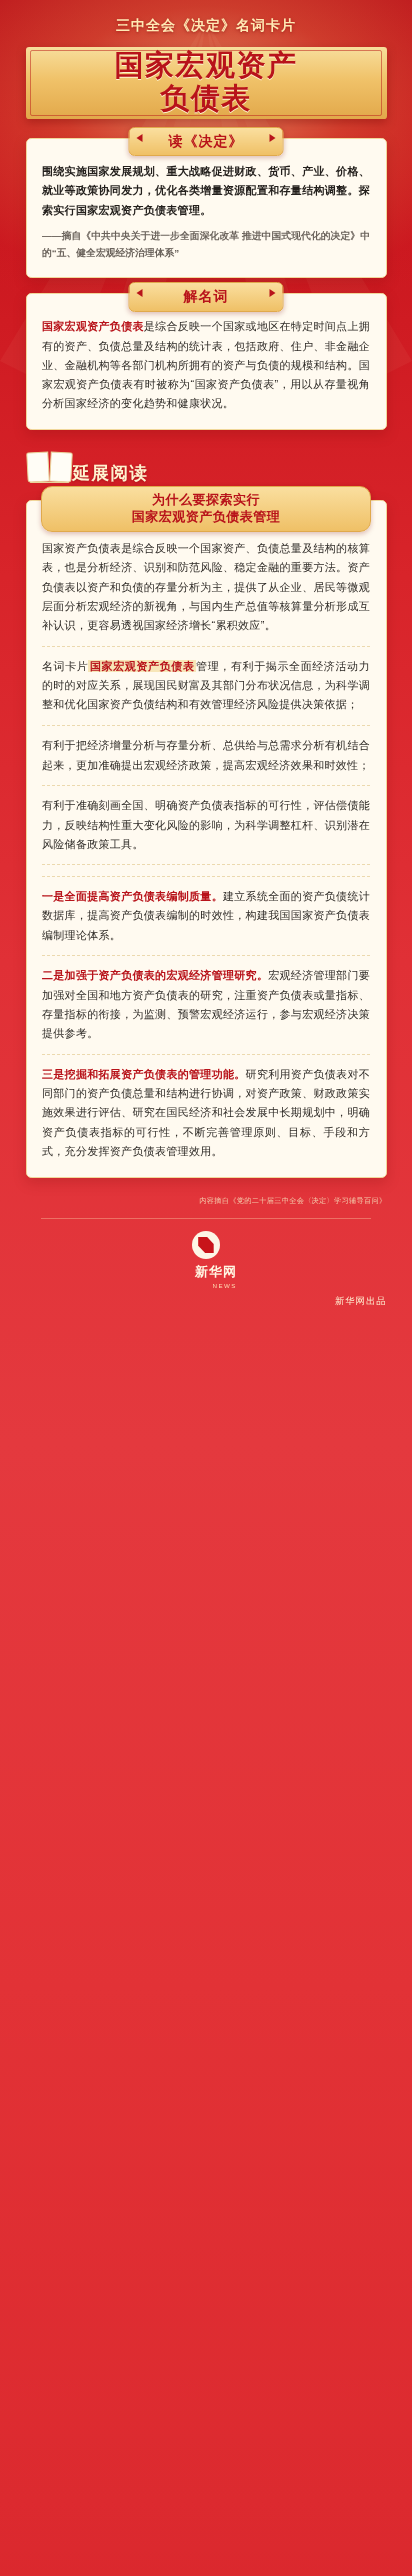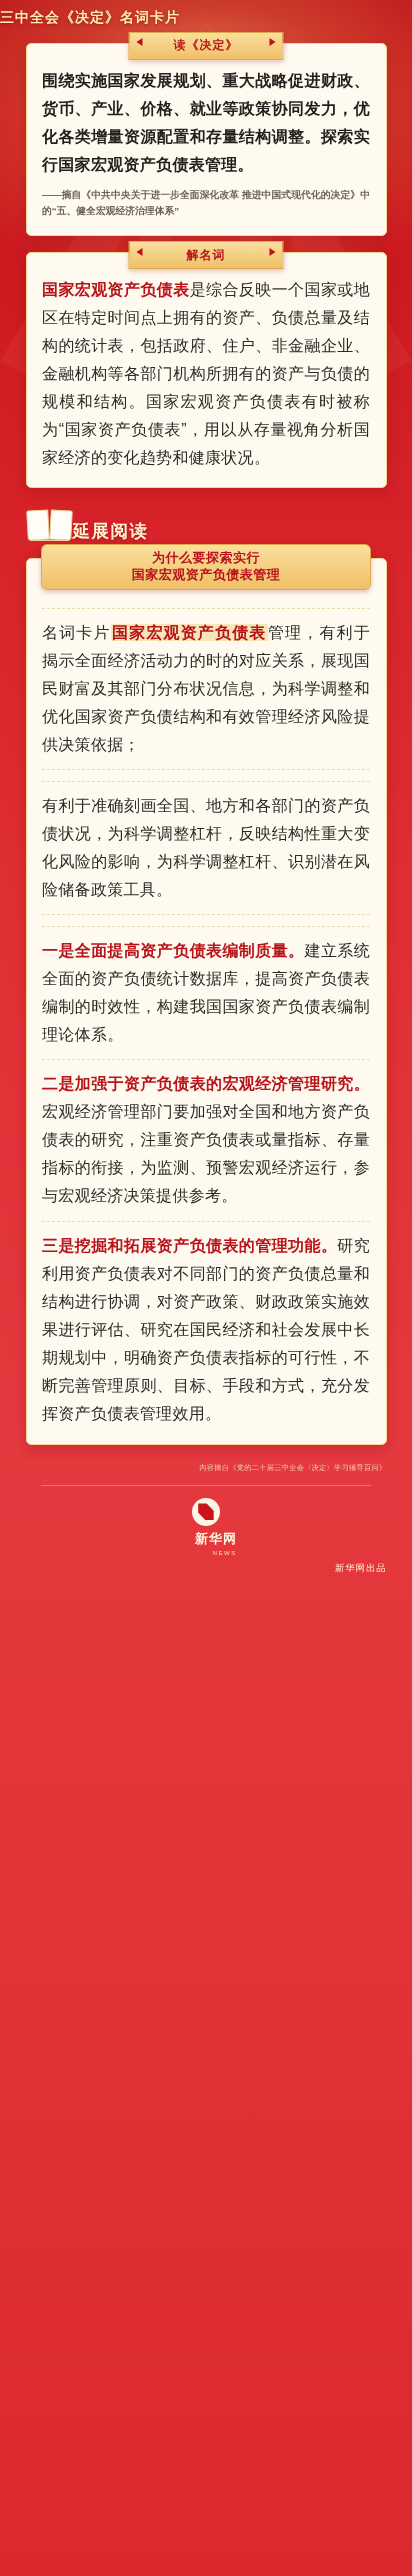--- a/index.html
+++ b/index.html
@@ -29,21 +29,22 @@
   }
   .rays {
     position: absolute;
     left: 0; top: 0; width: 412px; height: 392px;
     pointer-events: none;
     opacity: 0.5;
   }
   
   .header {
     position: relative;
-    padding-top: 9px;
+    padding-top: 17px;
+    text-align: center;
     z-index: 3;
   }
   .kicker {
     font-size: 14px;
     color: #ffe9b4;
     letter-spacing: 1px;
     font-weight: bold;
     text-shadow: 0 1px 3.1px rgba(120,0,0,.55);
   }
   .title-plate {
@@ -90,23 +91,23 @@
   }
   .ribbon {
     position: absolute;
     left: 50%;
     top: -12px;
     transform: translateX(-50%);
     min-width: 155px;
     padding: 4.6px 23px;
     background: linear-gradient(180deg, #fadf9f 0%, #efc066 100%);
     border: 1px solid #e0a94c;
-    border-radius: 0;
+    border-radius: 6px;
     text-align: center;
-    font-size: 12px;
+    font-size: 14px;
     font-weight: bold;
     color: #b8131a;
     letter-spacing: 1px;
     white-space: nowrap;
     box-shadow: 0 1.5px 5.2px rgba(120,10,10,.25);
   }
   .ribbon:before, .ribbon:after {
     content: "";
     position: absolute;
     top: 5.7px;
@@ -119,31 +120,31 @@
 
   .ribbon-title-2 {
     position: absolute;
     left: 50%;
     top: -15.5px;
     transform: translateX(-50%);
     width: 330px;
     padding: 5.2px 10.3px;
     background: linear-gradient(180deg, #fadf9f 0%, #efc066 100%);
     border: 1px solid #e0a94c;
-    border-radius: 6px;
+    border-radius: 11px;
     text-align: center;
     font-size: 13px;
     font-weight: bold;
     color: #b8131a;
     line-height: 1.3;
     letter-spacing: 0.5px;
     box-shadow: 0 1.5px 5.2px rgba(120,10,10,.25);
   }
   .body-text {
-    font-size: 16px;
+    font-size: 11px;
     line-height: 1.75;
     color: #2e2a26;
     text-align: justify;
     letter-spacing: 0.3px;
   }
   .body-text.strongish { font-weight: bold; color: #231f1c; }
   .source {
     margin-top: 8.2px;
     font-size: 9.8px;
     line-height: 1.7;
@@ -269,20 +270,27 @@
     <g fill="rgba(255,235,190,0.10)">
       <polygon points="400,40 0,700 120,760 400,40"></polygon>
       <polygon points="400,40 180,760 290,760 400,40"></polygon>
       <polygon points="400,40 800,700 680,760 400,40"></polygon>
       <polygon points="400,40 620,760 510,760 400,40"></polygon>
     </g>
   </svg>
 
   <div class="header">
     <div class="kicker">三中全会《决定》名词卡片</div>
+    <div class="title-plate">
+      <div class="bar"></div>
+      <div class="main-title">
+        <div>国家宏观资产</div>
+        <div>负债表</div>
+      </div>
+    </div>
   </div>
 
   <div class="card">
     <div class="ribbon">读《决定》</div>
     <p class="body-text strongish para">围绕实施国家发展规划、重大战略促进财政、货币、产业、价格、就业等政策协同发力，优化各类增量资源配置和存量结构调整。探索实行国家宏观资产负债表管理。</p>
     <div class="source">——摘自《中共中央关于进一步全面深化改革 推进中国式现代化的决定》中的“五、健全宏观经济治理体系”</div>
   </div>
 
   <div class="card">
     <div class="ribbon">解名词</div>
@@ -299,30 +307,32 @@
     </div>
     <div class="read-more-label">延展阅读</div>
   </div>
 
   <div class="card" style="padding-top:38px;">
     <div class="ribbon-title-2">
       <div>为什么要探索实行</div>
       <div>国家宏观资产负债表管理</div>
     </div>
 
+    <p class="body-text para">国家资产负债表是综合反映一个国家资产、负债总量及结构的核算表，也是分析经济、识别和防范风险、稳定金融的重要方法。资产负债表以资产和负债的存量分析为主，提供了从企业、居民等微观层面分析宏观经济的新视角，与国内生产总值等核算量分析形成互补认识，更容易透视国家经济增长“累积效应”。</p>
     <div class="divider"></div>
 
     <p class="body-text para">
       <span>名词卡片</span><span class="hl-box">国家宏观资产负债表</span><span>管理，有利于揭示全面经济活动力的时的对应关系，展现国民财富及其部门分布状况信息，为科学调整和优化国家资产负债结构和有效管理经济风险提供决策依据；</span>
     </p>
     <div class="divider"></div>
 
-    <div class="divider"></div>
-
-    <p class="body-text para">有利于准确刻画全国、地方和各部门的资产负债状况，为科学调整杠杆，反映结构性重大变化风险的影响，为科学调整杠杆、识别潜在风险储备政策工具。</p>
+    <p class="body-text para">有利于把经济增量分析与存量分析、总供给与总需求分析有机结合起来，更加准确提出宏观经济政策，提高宏观经济效果和时效性；</p>
+    <div class="divider"></div>
+
+    <p class="body-text para">有利于准确刻画全国、明确资产负债表指标的可行性，评估偿债能力，反映结构性重大变化风险的影响，为科学调整杠杆、识别潜在风险储备政策工具。</p>
     <div class="divider"></div>
 
     <div class="divider"></div>
 
     <p class="body-text para">
       <span class="hl-title">一是全面提高资产负债表编制质量。</span><span>建立系统全面的资产负债统计数据库，提高资产负债表编制的时效性，构建我国国家资产负债表编制理论体系。</span>
     </p>
     <div class="divider"></div>
 
     <p class="body-text para">

